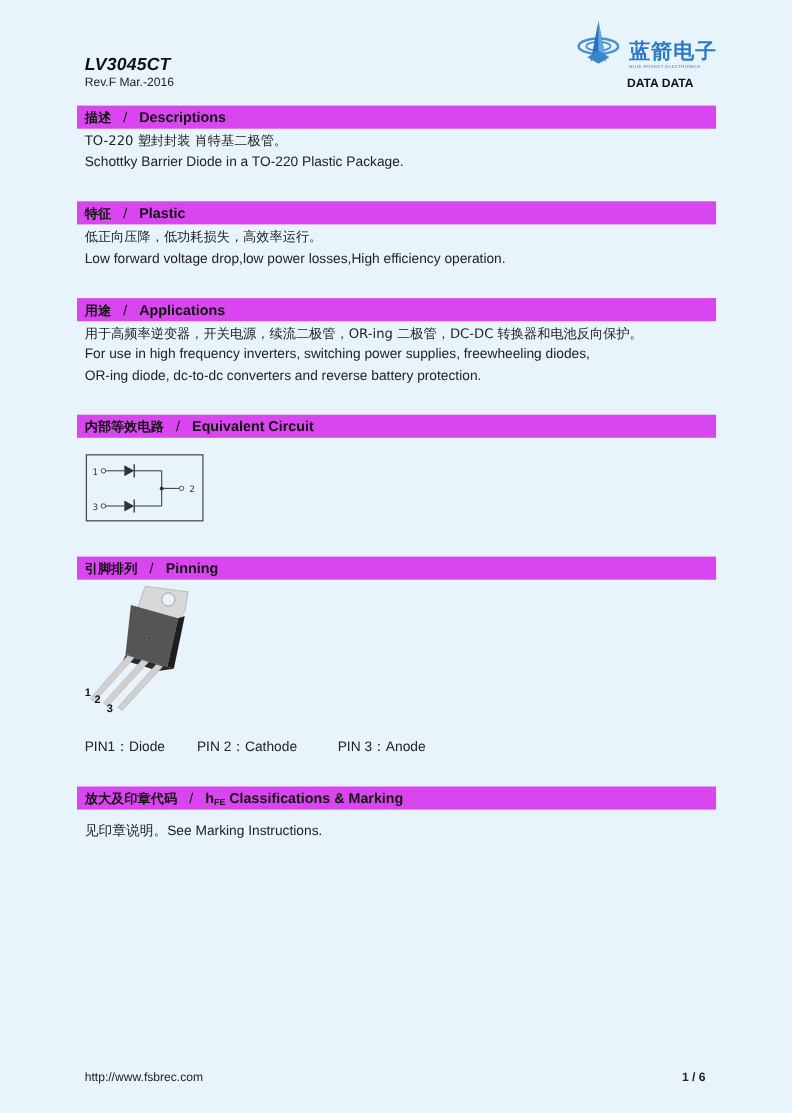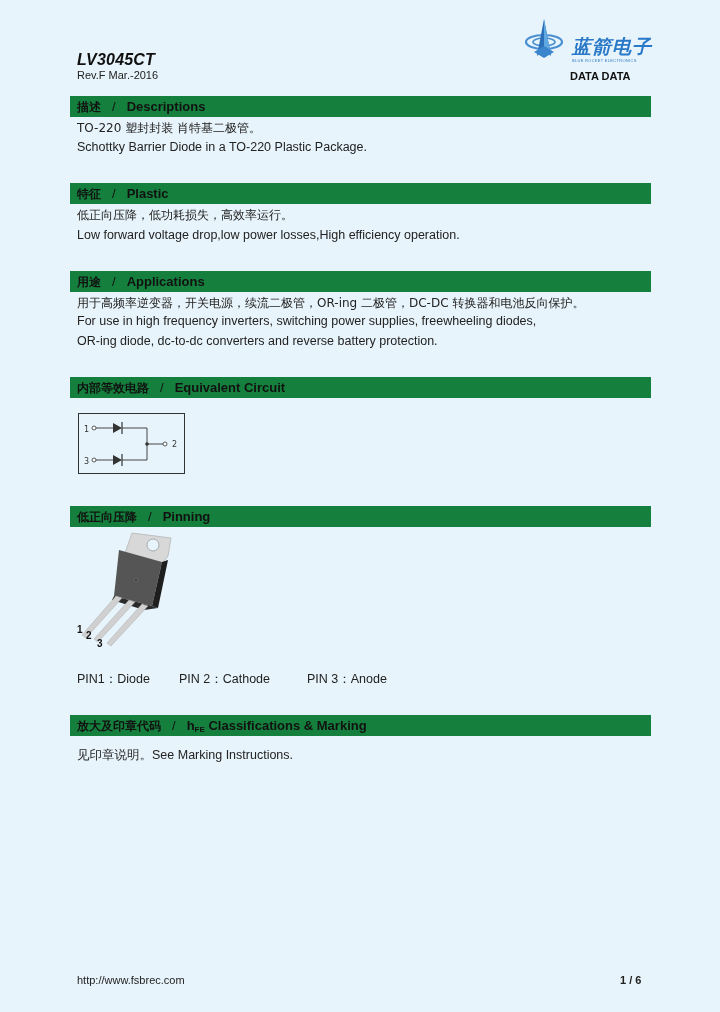--- a/index.html
+++ b/index.html
@@ -8,26 +8,26 @@
       background: #e8f4fb;
       position: relative;
       font-family: "Liberation Sans", "DejaVu Sans", sans-serif;
       color: #111;
       overflow: hidden;
     }
     .abs { position: absolute; }
     .title { left: 77px; top: 51px; font-size: 16px; font-weight: bold; letter-spacing: 0.2px; font-style: italic; }
     .rev { left: 77px; top: 69px; font-size: 11px; color: #222; }
     .logo { left: 522px; top: 18px; width: 135px; height: 66px; }
-    .logo-cn { left: 572px; top: 34px; font-size: 19px; font-weight: bold; font-style: italic; color: #2a79c8; letter-spacing: 1px; font-family: "DejaVu Sans", sans-serif; }
+    .logo-cn { left: 572px; top: 34px; font-size: 19px; font-weight: bold; color: #2a79c8; letter-spacing: 1px; font-family: "DejaVu Sans", sans-serif; }
     .logo-en { left: 572px; top: 58px; font-size: 4px; color: #2a79c8; letter-spacing: 0.3px; white-space: nowrap; }
     .datasheet { left: 570px; top: 70px; font-size: 11px; font-weight: bold; }
     .bar {
       left: 70px; width: 581px; height: 21px;
-      background: #15803d;
+      background: #d946ef;
       font-size: 13px; font-weight: bold;
       line-height: 21px;
       padding-left: 7px; box-sizing: border-box;
       white-space: nowrap;
     }
     .bar .sep { display: inline-block; margin: 0 11px; font-weight: normal; }
     .txt { left: 77px; font-size: 12.5px; color: #222; white-space: nowrap; }
     .cn { font-family: "DejaVu Sans", sans-serif; font-size: 12px; }
     sub.fe { font-size: 8px; vertical-align: -2px; font-weight: bold; }
     .circuit { left: 78px; top: 413px; width: 107px; height: 61px; border: 1px solid #333; box-sizing: border-box; }
@@ -90,21 +90,21 @@
     <line x1="43" y1="46" x2="68" y2="46" stroke="#333" stroke-width="0.9"></line>
     <line x1="68" y1="14" x2="68" y2="46" stroke="#333" stroke-width="0.9"></line>
     <circle cx="68" cy="30" r="1.8" fill="#333"></circle>
     <line x1="68" y1="30" x2="84" y2="30" stroke="#333" stroke-width="0.9"></line>
     <circle cx="86" cy="30" r="2" fill="#fff" stroke="#333" stroke-width="0.8"></circle>
     <text x="93" y="33" font-size="8" fill="#333" font-family="DejaVu Sans, sans-serif">2</text>
   </svg>
 </div>
 
 <div class="abs bar" style="top:506px;">
-  <span class="cn">低正向压降</span><span class="sep">/</span><span>Pinning</span>
+  <span class="cn">引脚排列</span><span class="sep">/</span><span>Pinning</span>
 </div>
 <svg class="abs pkg" viewBox="0 0 110 125">
 
   <polygon points="58,5 97,10 94,28 85,40 50,28" fill="#d8d8d8" stroke="#b5b5b5" stroke-width="0.8"></polygon>
   <circle cx="79" cy="17" r="6" fill="#e8f4fb" stroke="#999" stroke-width="0.8"></circle>
 
   <polygon points="45,22 88,34 78,78 40,68" fill="#555"></polygon>
   <polygon points="88,34 94,32 84,80 78,78" fill="#1e1e1e"></polygon>
   <polygon points="40,68 78,78 84,80 70,82 38,72" fill="#2a2a2a"></polygon>
   <circle cx="62" cy="52" r="1.8" fill="#444" stroke="#777" stroke-width="0.5"></circle>

